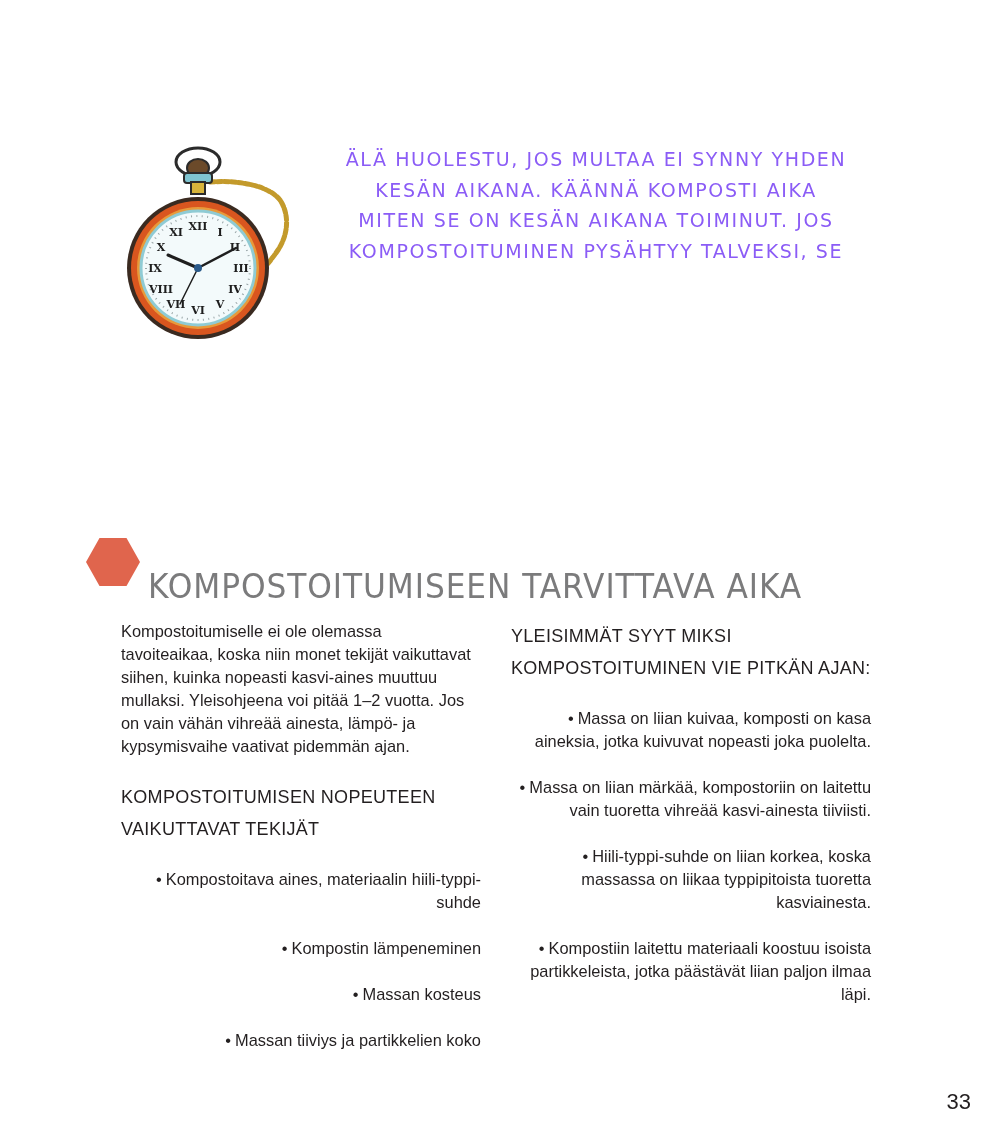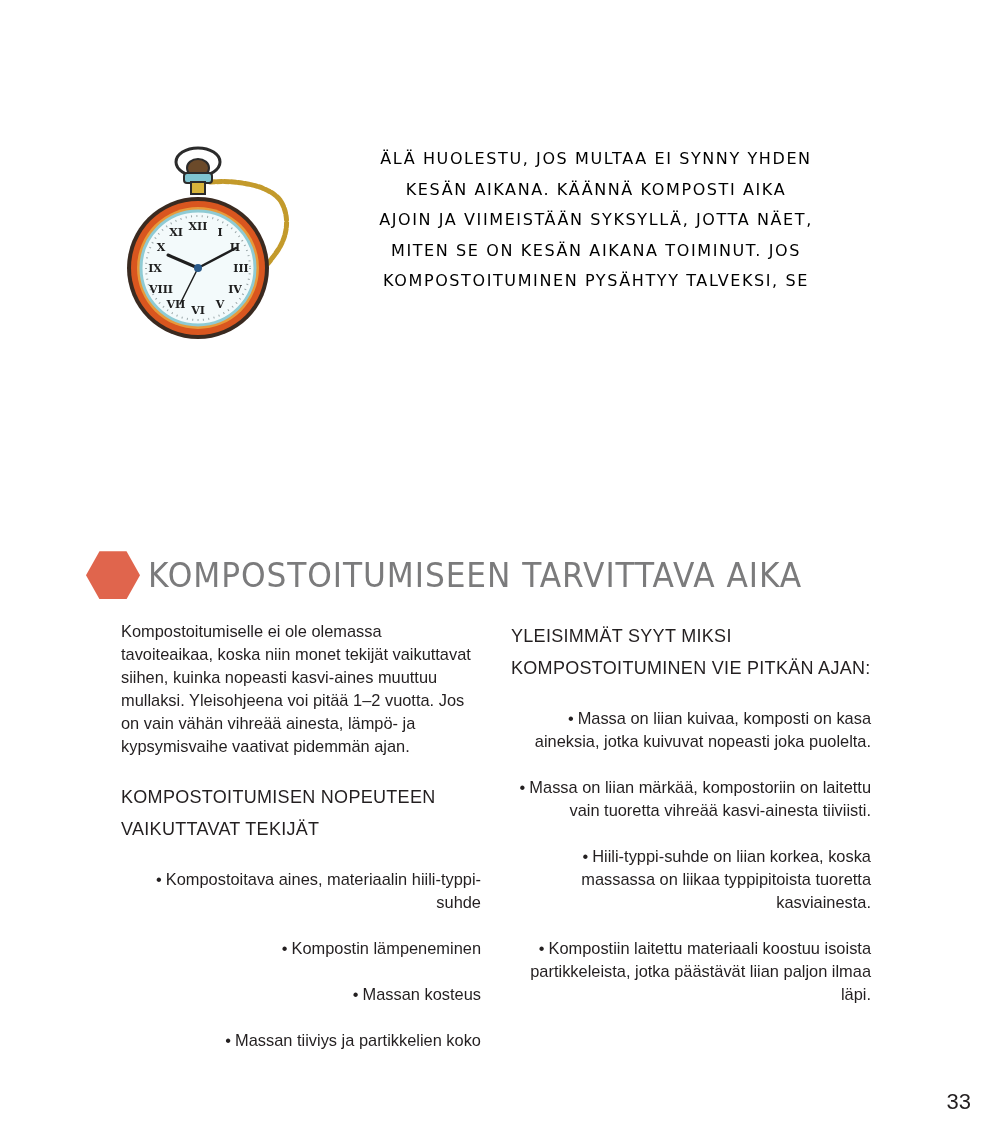--- a/index.html
+++ b/index.html
@@ -22,32 +22,32 @@
       width: 180px;
       height: 200px;
     }
     .tip {
       position: absolute;
       left: 322px;
       top: 144px;
       width: 548px;
       text-align: center;
       font-family: "DejaVu Sans", sans-serif;
-      font-size: 16px;
+      font-size: 19px;
       line-height: 30.6px;
       letter-spacing: 1.6px;
-      color: #000000;
+      color: #8b5cf6;
       text-transform: uppercase;
     }
     .section-head {
       position: absolute;
       left: 86px;
-      top: 527px;
+      top: 538px;
       display: flex;
-      align-items: center;
+      align-items: flex-start;
     }
     .hexagon {
       width: 54px;
       height: 48px;
       background: #e0654d;
       clip-path: polygon(25% 0%, 75% 0%, 100% 50%, 75% 100%, 25% 100%, 0% 50%);
       flex: 0 0 auto;
     }
     .section-title {
       margin-left: 8px;
@@ -141,21 +141,20 @@
     <line x1="80" y1="128" x2="50" y2="115" stroke="#1e1e1e" stroke-width="3" stroke-linecap="round"></line>
     <line x1="80" y1="128" x2="118" y2="108" stroke="#1e1e1e" stroke-width="2.5" stroke-linecap="round"></line>
     <line x1="80" y1="128" x2="62" y2="164" stroke="#1e1e1e" stroke-width="1.5" stroke-linecap="round"></line>
     <circle cx="80" cy="128" r="4" fill="#2a5a8a"></circle>
   </svg>
 </div>
 
 <div class="tip">
   <div>ÄLÄ HUOLESTU, JOS MULTAA EI SYNNY YHDEN</div>
   <div>KESÄN AIKANA. KÄÄNNÄ KOMPOSTI AIKA</div>
-  <div>AJOIN JA VIIMEISTÄÄN SYKSYLLÄ, JOTTA NÄET,</div>
   <div>MITEN SE ON KESÄN AIKANA TOIMINUT. JOS</div>
   <div>KOMPOSTOITUMINEN PYSÄHTYY TALVEKSI, SE</div>
 </div>
 
 <div class="section-head">
   <div class="hexagon"></div>
   <h2 class="section-title">KOMPOSTOITUMISEEN TARVITTAVA AIKA</h2>
 </div>
 
 <div class="col col-left">

